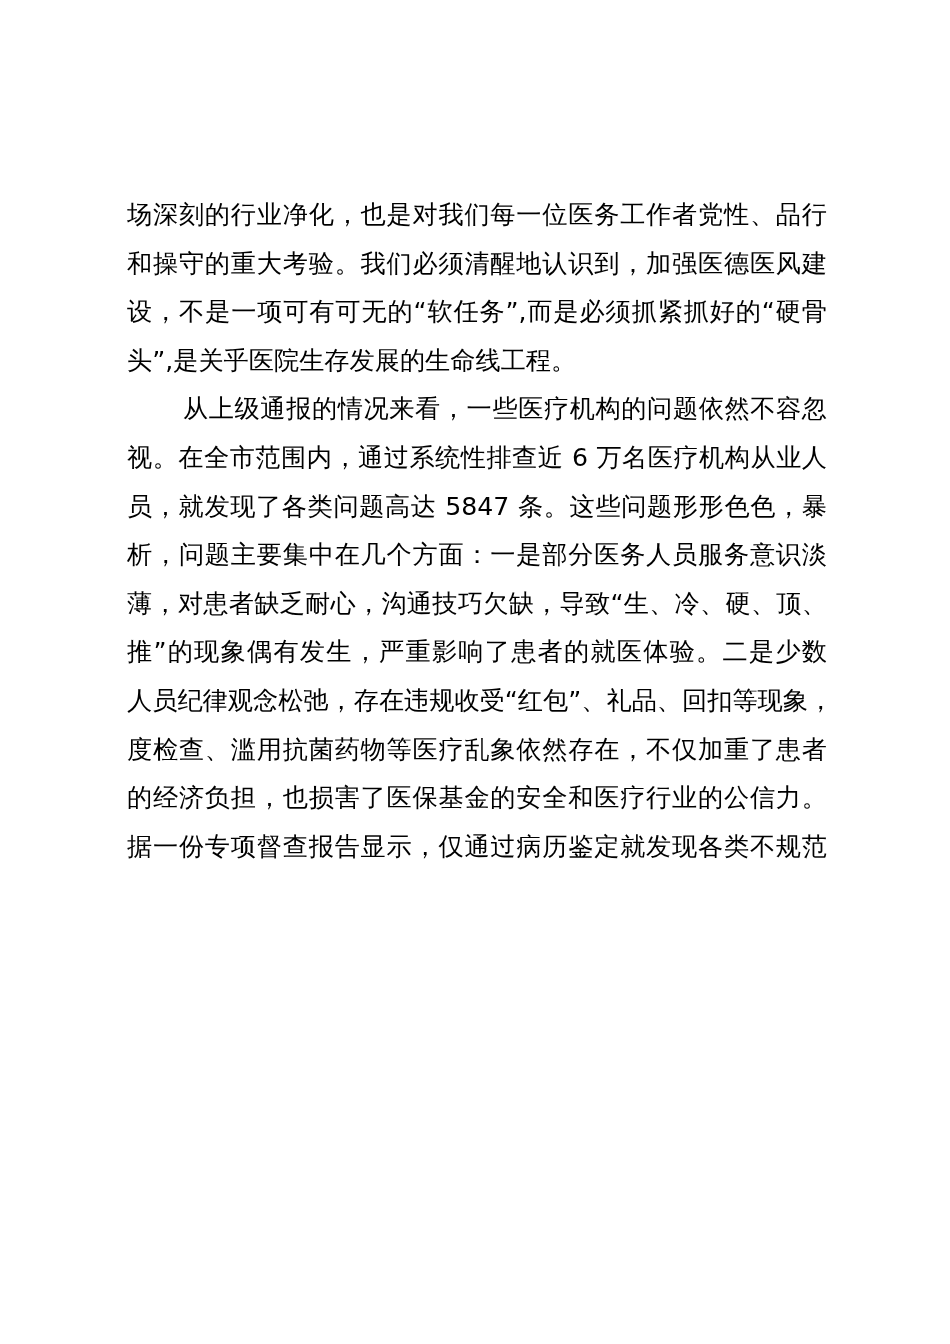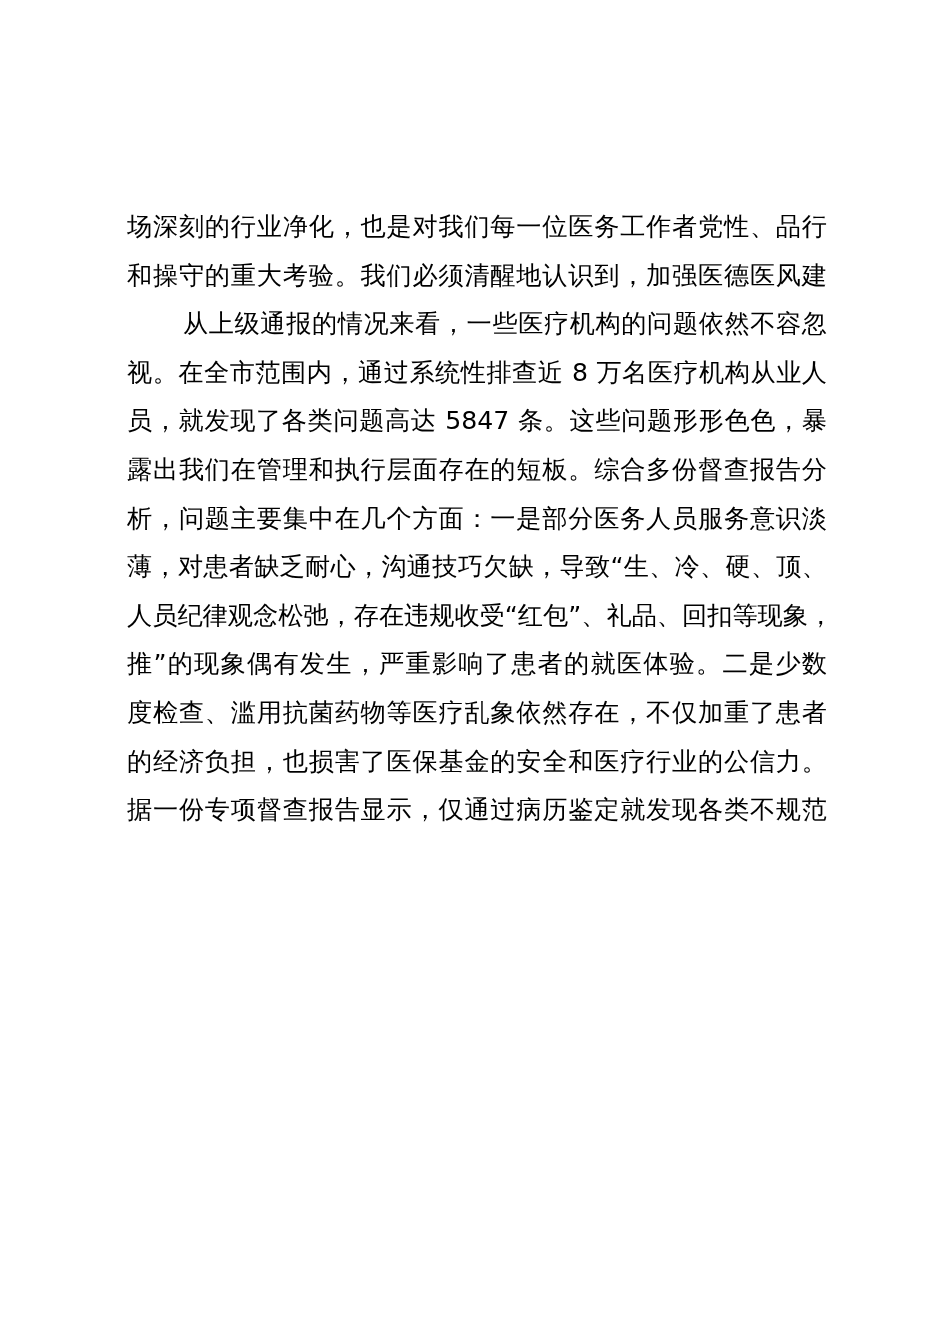--- a/index.html
+++ b/index.html
@@ -11,21 +11,21 @@
       width: 950px;
       height: 1344px;
       position: relative;
       overflow: hidden;
       font-family: "DejaVu Sans", "Liberation Sans", sans-serif;
       color: #000000;
     }
     .page {
       position: absolute;
       left: 127px;
-      top: 205px;
+      top: 193px;
       width: 700px;
     }
     .line {
       display: block;
       height: 48.6px;
       line-height: 44px;
       font-size: 25.2px;
       white-space: nowrap;
       text-align: justify;
       text-align-last: justify;
@@ -39,27 +39,28 @@
       font-family: Liberation Serif, serif;
     }
   </style>
 </head>
 <body>
 
 <div class="page">
   <div class="paragraph">
     <span class="line">场深刻的行业净化，也是对我们每一位医务工作者党性、品行</span>
     <span class="line">和操守的重大考验。我们必须清醒地认识到，加强医德医风建</span>
+    <span class="line">设，不是一项可有可无的“软任务”,而是必须抓紧抓好的“硬骨</span>
+    <span class="line last">头”,是关乎医院生存发展的生命线工程。</span>
   </div>
   <div class="paragraph">
     <span class="line indent">从上级通报的情况来看，一些医疗机构的问题依然不容忽</span>
-    <span class="line">视。在全市范围内，通过系统性排查近 8 万名医疗机构从业人</span>
+    <span class="line">视。在全市范围内，通过系统性排查近 6 万名医疗机构从业人</span>
     <span class="line">员，就发现了各类问题高达 5847 条。这些问题形形色色，暴</span>
-    <span class="line">露出我们在管理和执行层面存在的短板。综合多份督查报告分</span>
     <span class="line">析，问题主要集中在几个方面：一是部分医务人员服务意识淡</span>
     <span class="line">薄，对患者缺乏耐心，沟通技巧欠缺，导致“生、冷、硬、顶、</span>
+    <span class="line">推”的现象偶有发生，严重影响了患者的就医体验。二是少数</span>
     <span class="line">人员纪律观念松弛，存在违规收受“红包”、礼品、回扣等现象，</span>
-    <span class="line">推”的现象偶有发生，严重影响了患者的就医体验。二是少数</span>
     <span class="line">度检查、滥用抗菌药物等医疗乱象依然存在，不仅加重了患者</span>
     <span class="line">的经济负担，也损害了医保基金的安全和医疗行业的公信力。</span>
     <span class="line">据一份专项督查报告显示，仅通过病历鉴定就发现各类不规范</span>
   </div>
 </div>
 
 </body></html>

